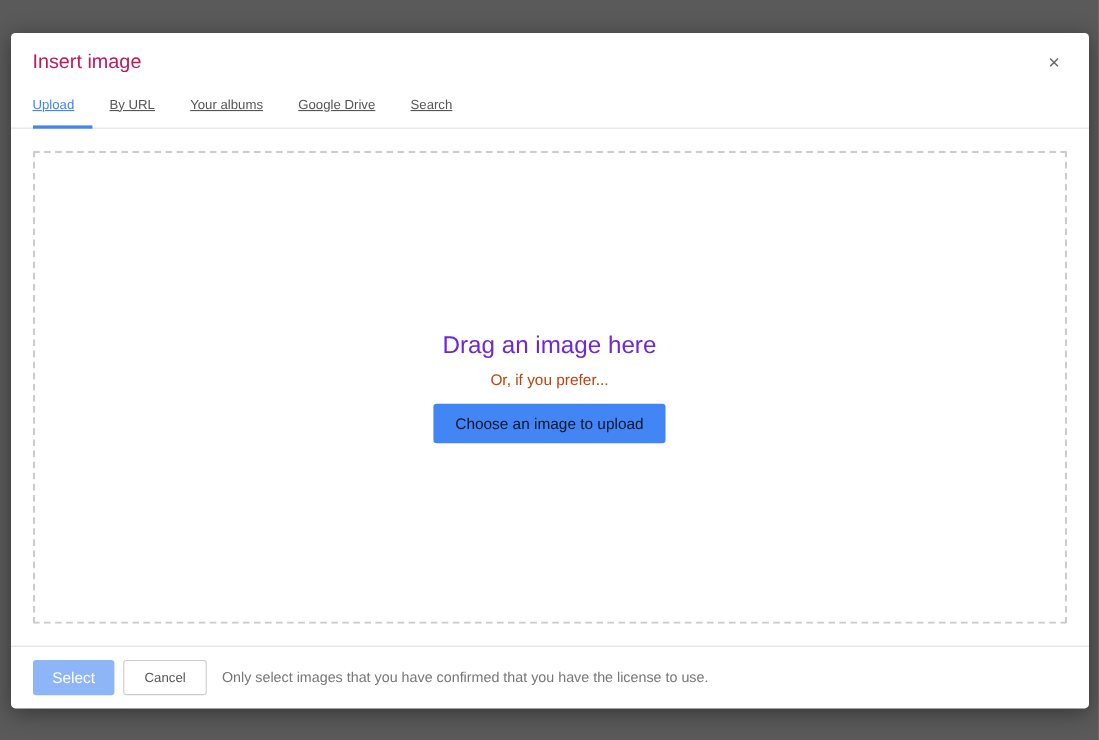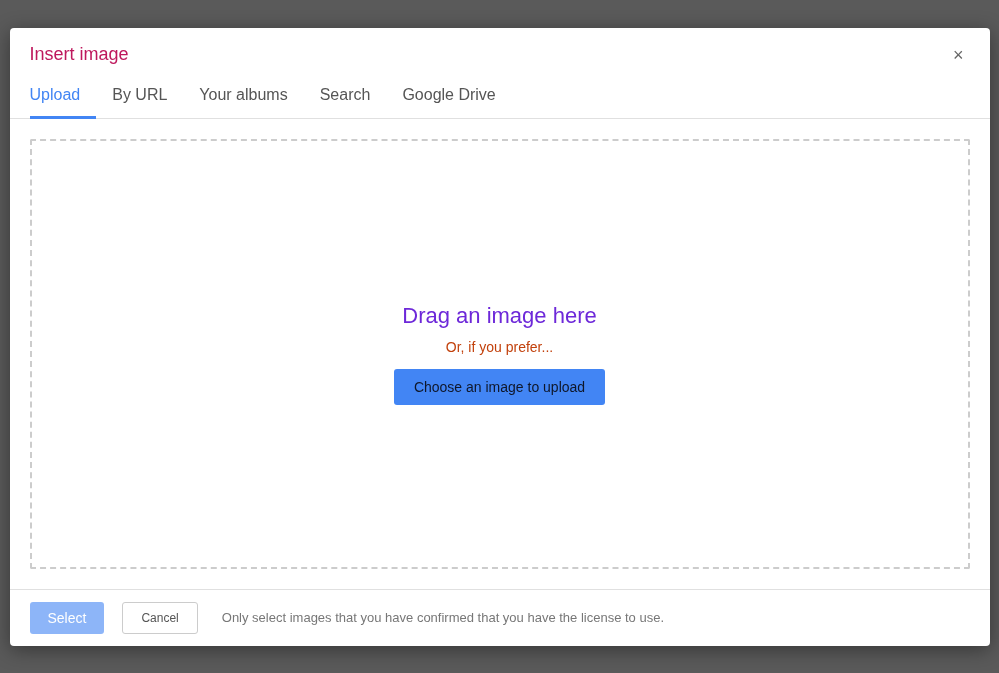--- a/index.html
+++ b/index.html
@@ -53,26 +53,27 @@
 
     .tabs {
       display: flex;
       padding: 0 20px;
       border-bottom: 1px solid #e0e0e0;
       margin-top: 8px;
     }
 
     .tab {
       padding: 12px 16px;
-      font-size: 16px;
+      font-size: 12px;
       color: #555;
       cursor: pointer;
       border-bottom: 3px solid transparent;
       margin-bottom: -1px;
       white-space: nowrap;
+      text-decoration: underline;
     }
 
     .tab:first-child {
       padding-left: 0;
     }
 
     .tab.active {
       color: #4285f4;
       border-bottom: 3px solid #4285f4;
       font-weight: 500;
@@ -113,21 +114,21 @@
       font-size: 14px;
       cursor: pointer;
       margin-top: 4px;
     }
 
     .dialog-footer {
       display: flex;
       align-items: center;
       padding: 12px 20px;
       border-top: 1px solid #e0e0e0;
-      gap: 18px;
+      gap: 8px;
     }
 
     .select-btn {
       background: #4285f4;
       color: #fff;
       border: none;
       border-radius: 3px;
       padding: 8px 18px;
       font-size: 14px;
       cursor: pointer;
@@ -156,22 +157,22 @@
 <div class="dialog">
   <div class="dialog-header">
     <span class="dialog-title">Insert image</span>
     <button class="close-btn">×</button>
   </div>
 
   <div class="tabs">
     <div class="tab active">Upload</div>
     <div class="tab">By URL</div>
     <div class="tab">Your albums</div>
+    <div class="tab">Google Drive</div>
     <div class="tab">Search</div>
-    <div class="tab">Google Drive</div>
   </div>
 
   <div class="dialog-body">
     <div class="drop-zone">
       <span class="drop-text-main">Drag an image here</span>
       <span class="drop-text-sub">Or, if you prefer...</span>
       <button class="upload-btn">Choose an image to upload</button>
     </div>
   </div>
 

